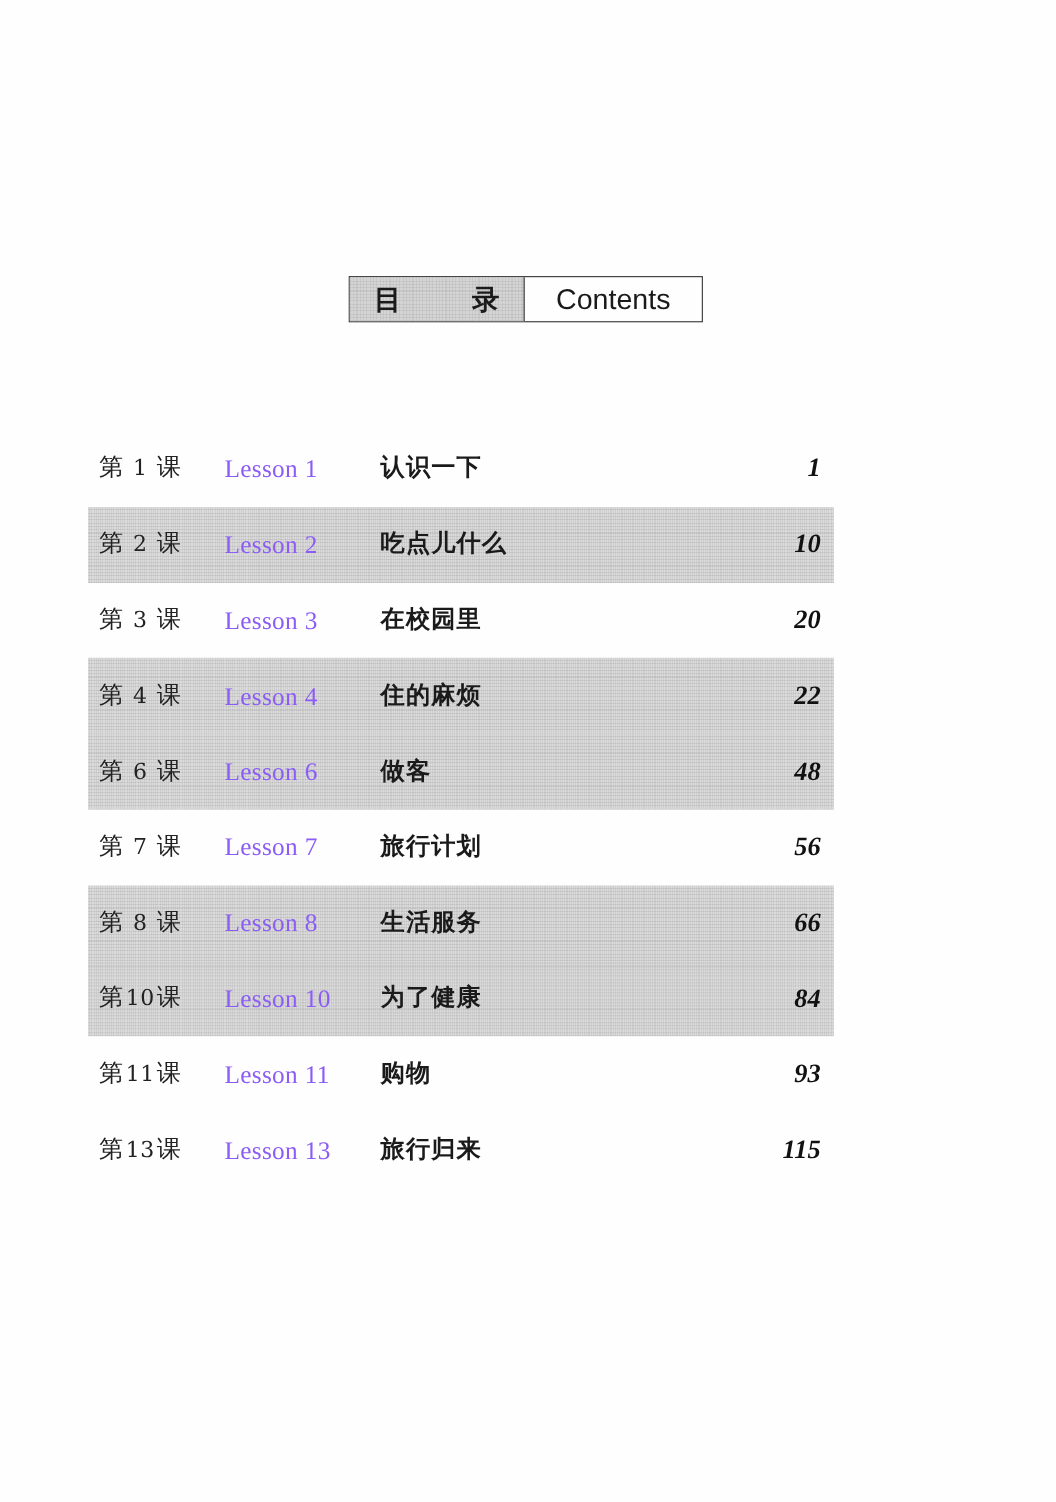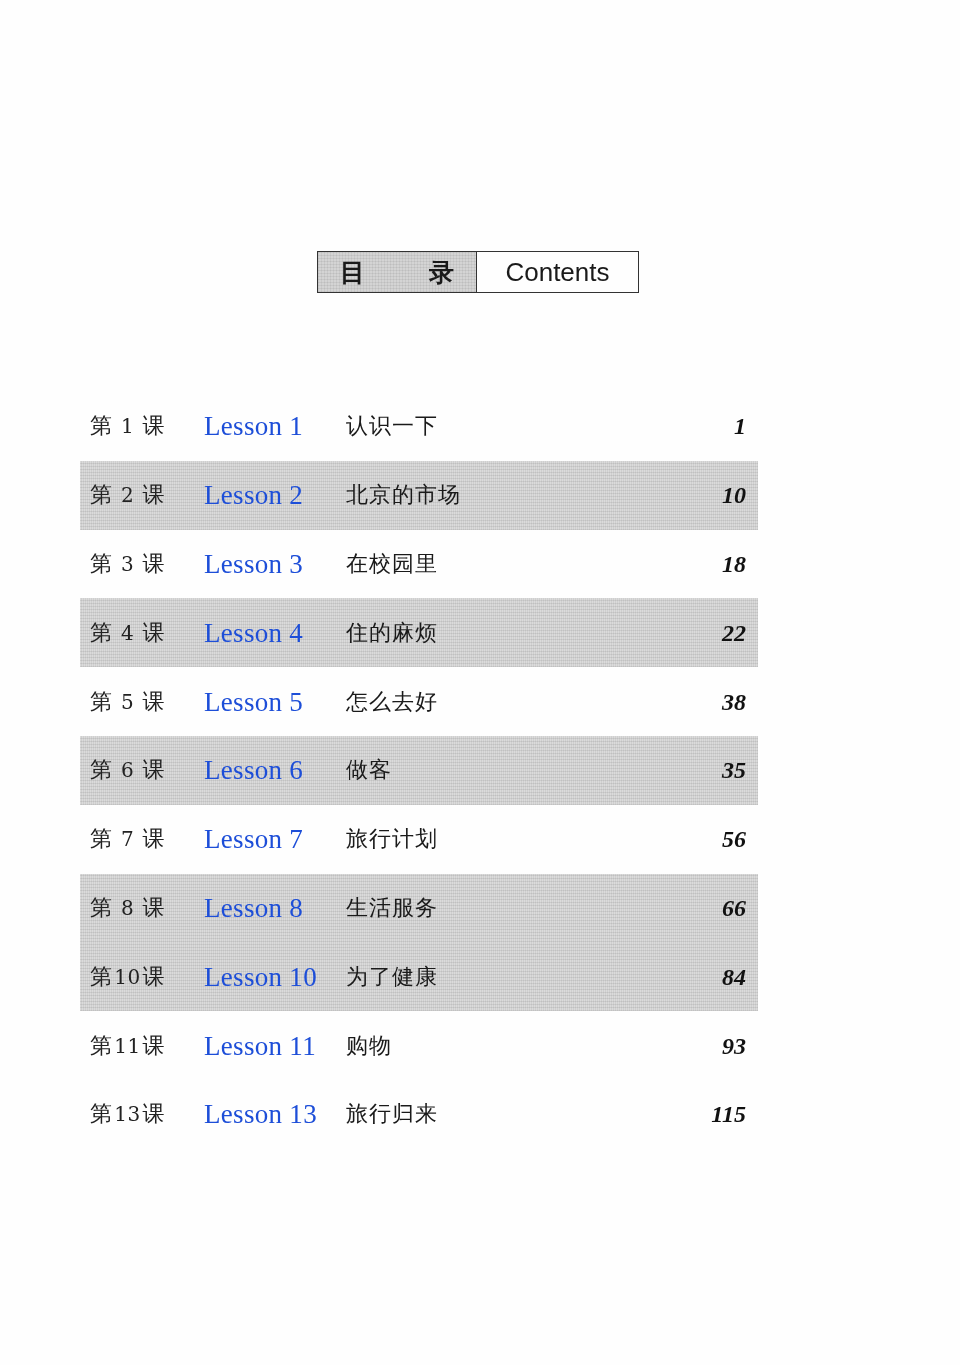--- a/index.html
+++ b/index.html
@@ -97,29 +97,29 @@
     .c-num .ke-digit {
       font-family: "DejaVu Serif", serif;
       font-size: 20px;
       display: inline-block;
       min-width: 30px;
       text-align: center;
     }
     .c-lesson {
       left: 204px;
       font-family: "Liberation Serif", serif;
-      font-size: 27px;
-      color: #1d4ed8;
+      font-size: 23px;
+      color: #8b5cf6;
       letter-spacing: 0.3px;
     }
     .c-title {
       left: 346px;
       font-family: "DejaVu Sans", sans-serif;
       font-size: 22px;
-      font-weight: normal;
+      font-weight: bold;
       color: #1a1a1a;
       letter-spacing: 1px;
     }
     .c-page {
       right: 98px;
       font-family: "Liberation Serif", serif;
       font-style: italic;
       font-weight: bold;
       font-size: 24px;
       color: #111;
@@ -144,50 +144,43 @@
 
     <span class="cell c-num"><span class="pfx">第</span><span class="ke-digit">1</span><span class="sfx">课</span></span>
     <span class="cell c-lesson">Lesson 1</span>
     <span class="cell c-title">认识一下</span>
     <span class="cell c-page">1</span>
   </div>
       <div class="toc-row shaded">
     <div class="band"></div>
     <span class="cell c-num"><span class="pfx">第</span><span class="ke-digit">2</span><span class="sfx">课</span></span>
     <span class="cell c-lesson">Lesson 2</span>
-    <span class="cell c-title">北京的市场</span>
+    <span class="cell c-title">吃点儿什么</span>
     <span class="cell c-page">10</span>
   </div>
       <div class="toc-row">
 
     <span class="cell c-num"><span class="pfx">第</span><span class="ke-digit">3</span><span class="sfx">课</span></span>
     <span class="cell c-lesson">Lesson 3</span>
     <span class="cell c-title">在校园里</span>
-    <span class="cell c-page">18</span>
+    <span class="cell c-page">20</span>
   </div>
       <div class="toc-row shaded">
     <div class="band"></div>
     <span class="cell c-num"><span class="pfx">第</span><span class="ke-digit">4</span><span class="sfx">课</span></span>
     <span class="cell c-lesson">Lesson 4</span>
     <span class="cell c-title">住的麻烦</span>
     <span class="cell c-page">22</span>
   </div>
-      <div class="toc-row">
-
-    <span class="cell c-num"><span class="pfx">第</span><span class="ke-digit">5</span><span class="sfx">课</span></span>
-    <span class="cell c-lesson">Lesson 5</span>
-    <span class="cell c-title">怎么去好</span>
-    <span class="cell c-page">38</span>
-  </div>
       <div class="toc-row shaded">
     <div class="band"></div>
     <span class="cell c-num"><span class="pfx">第</span><span class="ke-digit">6</span><span class="sfx">课</span></span>
     <span class="cell c-lesson">Lesson 6</span>
     <span class="cell c-title">做客</span>
-    <span class="cell c-page">35</span>
+    <span class="cell c-page">48</span>
   </div>
       <div class="toc-row">
 
     <span class="cell c-num"><span class="pfx">第</span><span class="ke-digit">7</span><span class="sfx">课</span></span>
     <span class="cell c-lesson">Lesson 7</span>
     <span class="cell c-title">旅行计划</span>
     <span class="cell c-page">56</span>
   </div>
       <div class="toc-row shaded">
     <div class="band"></div>

